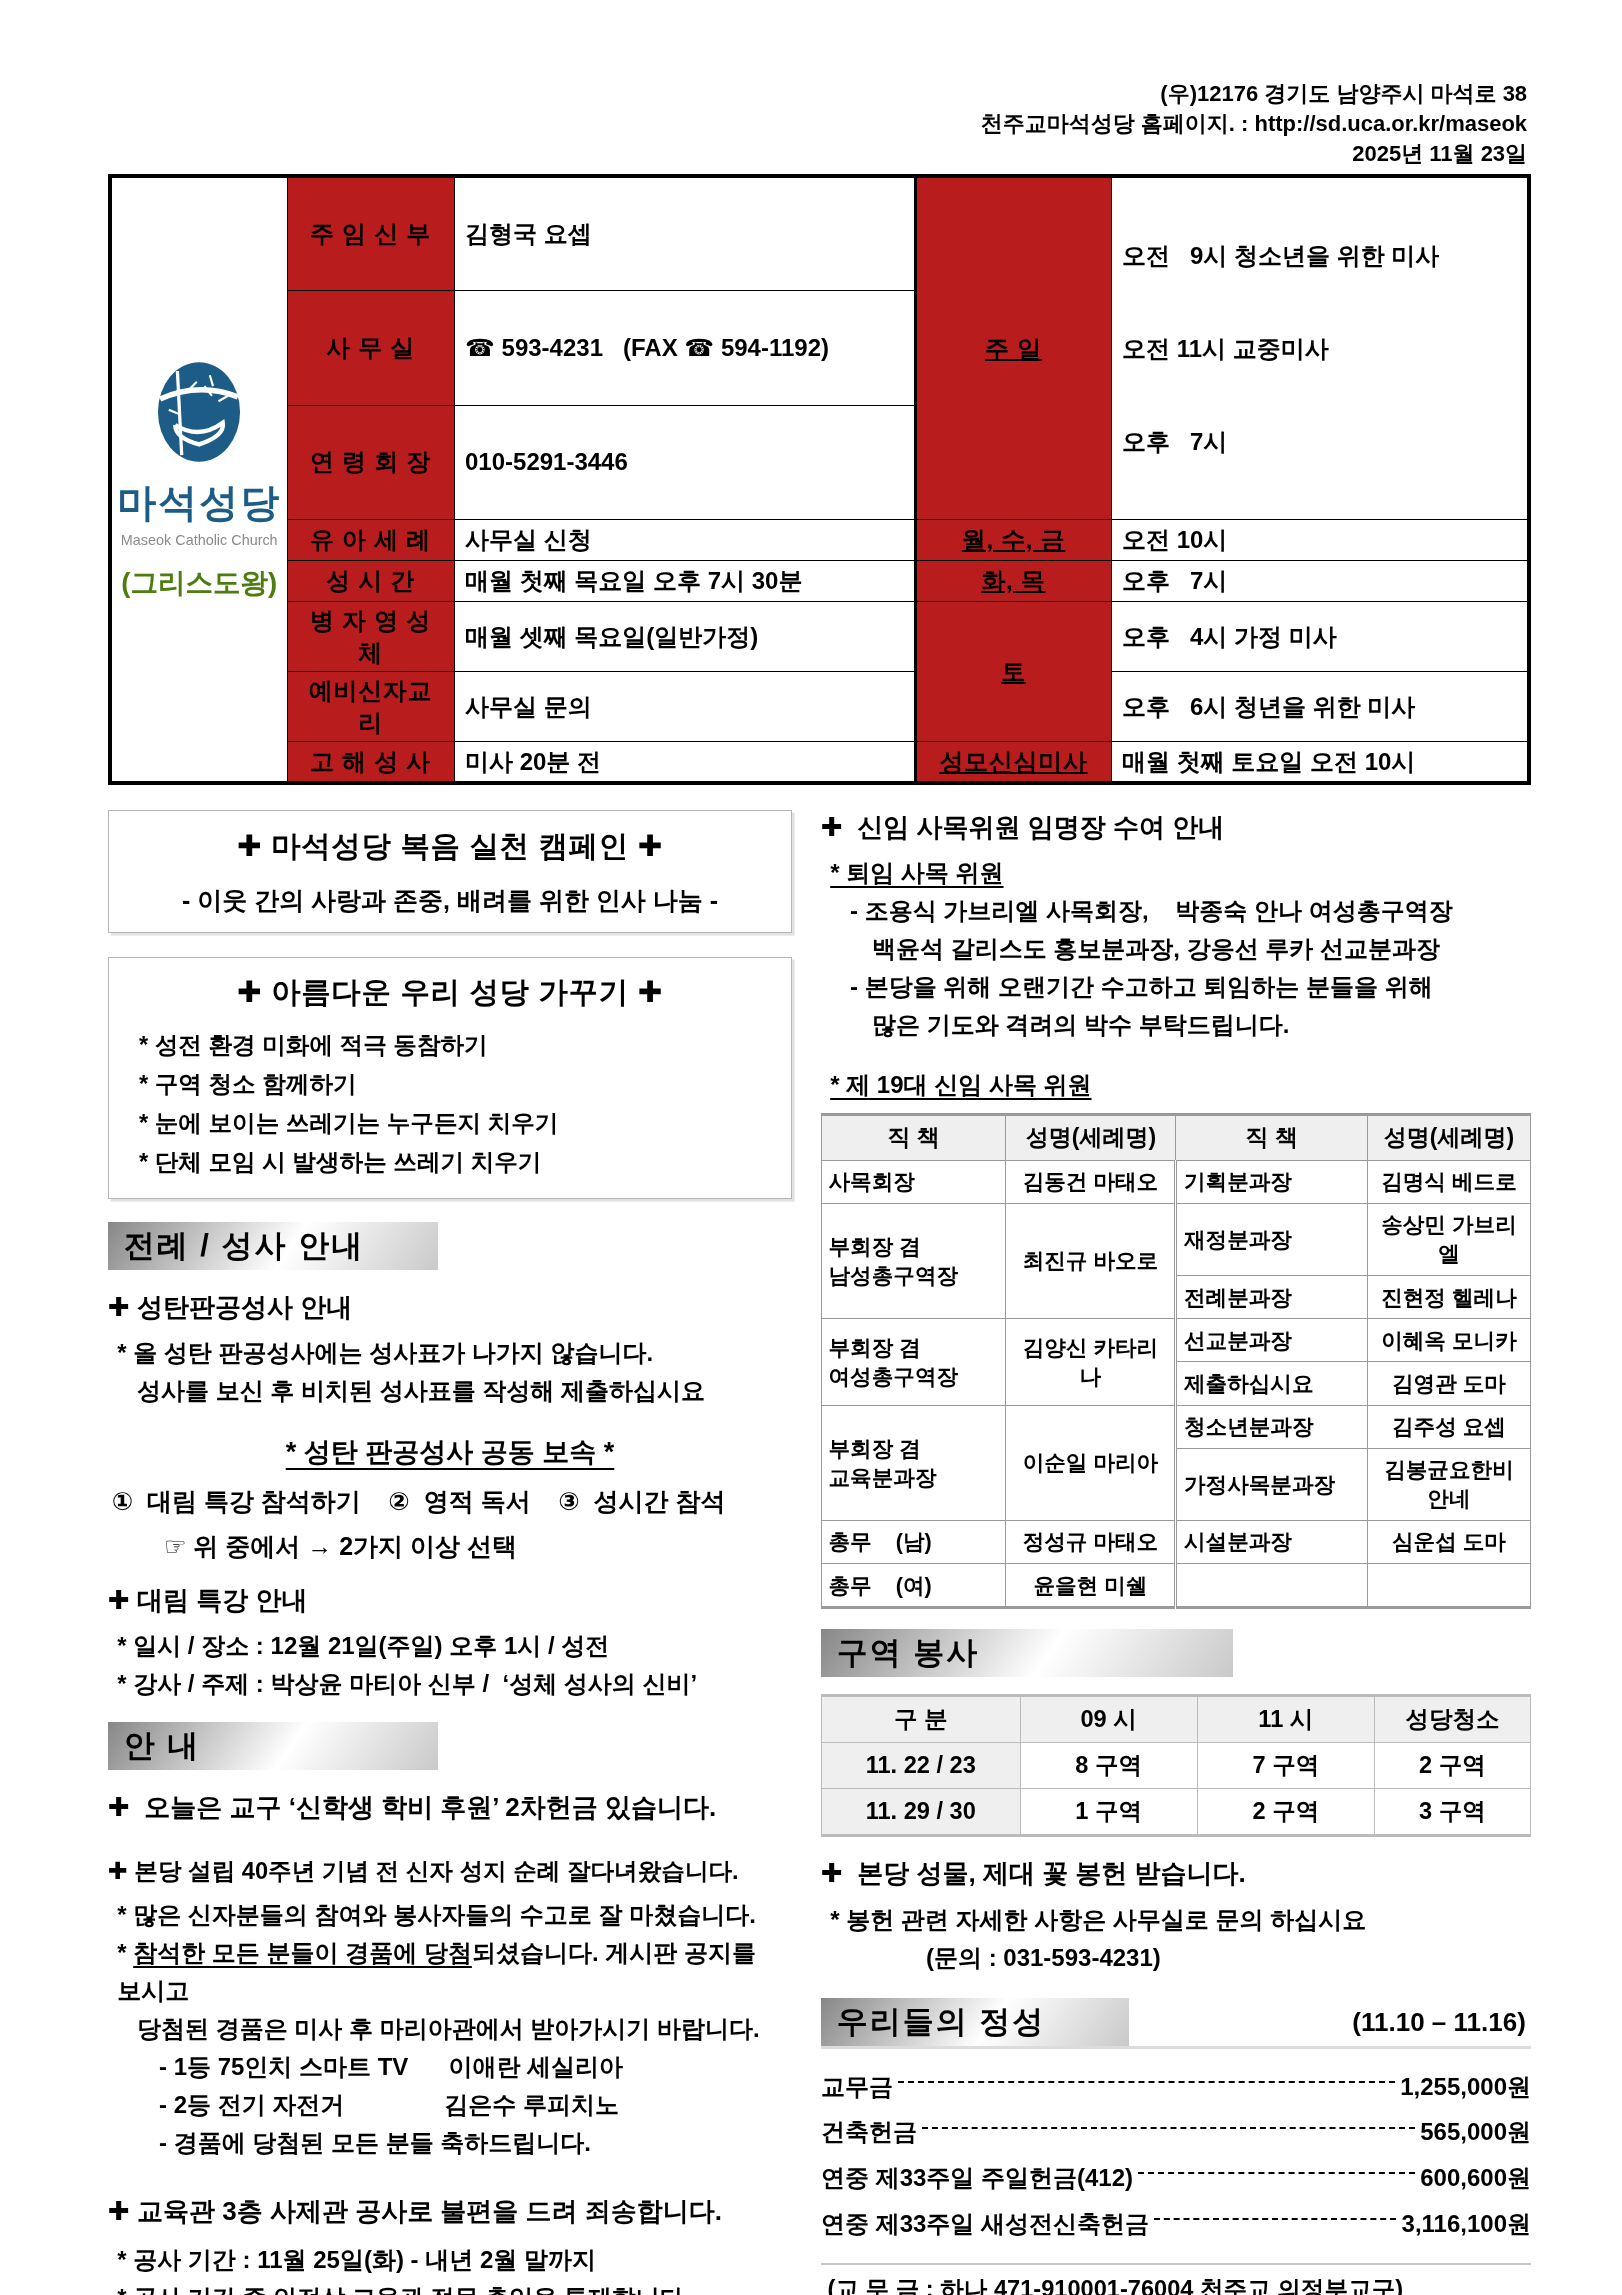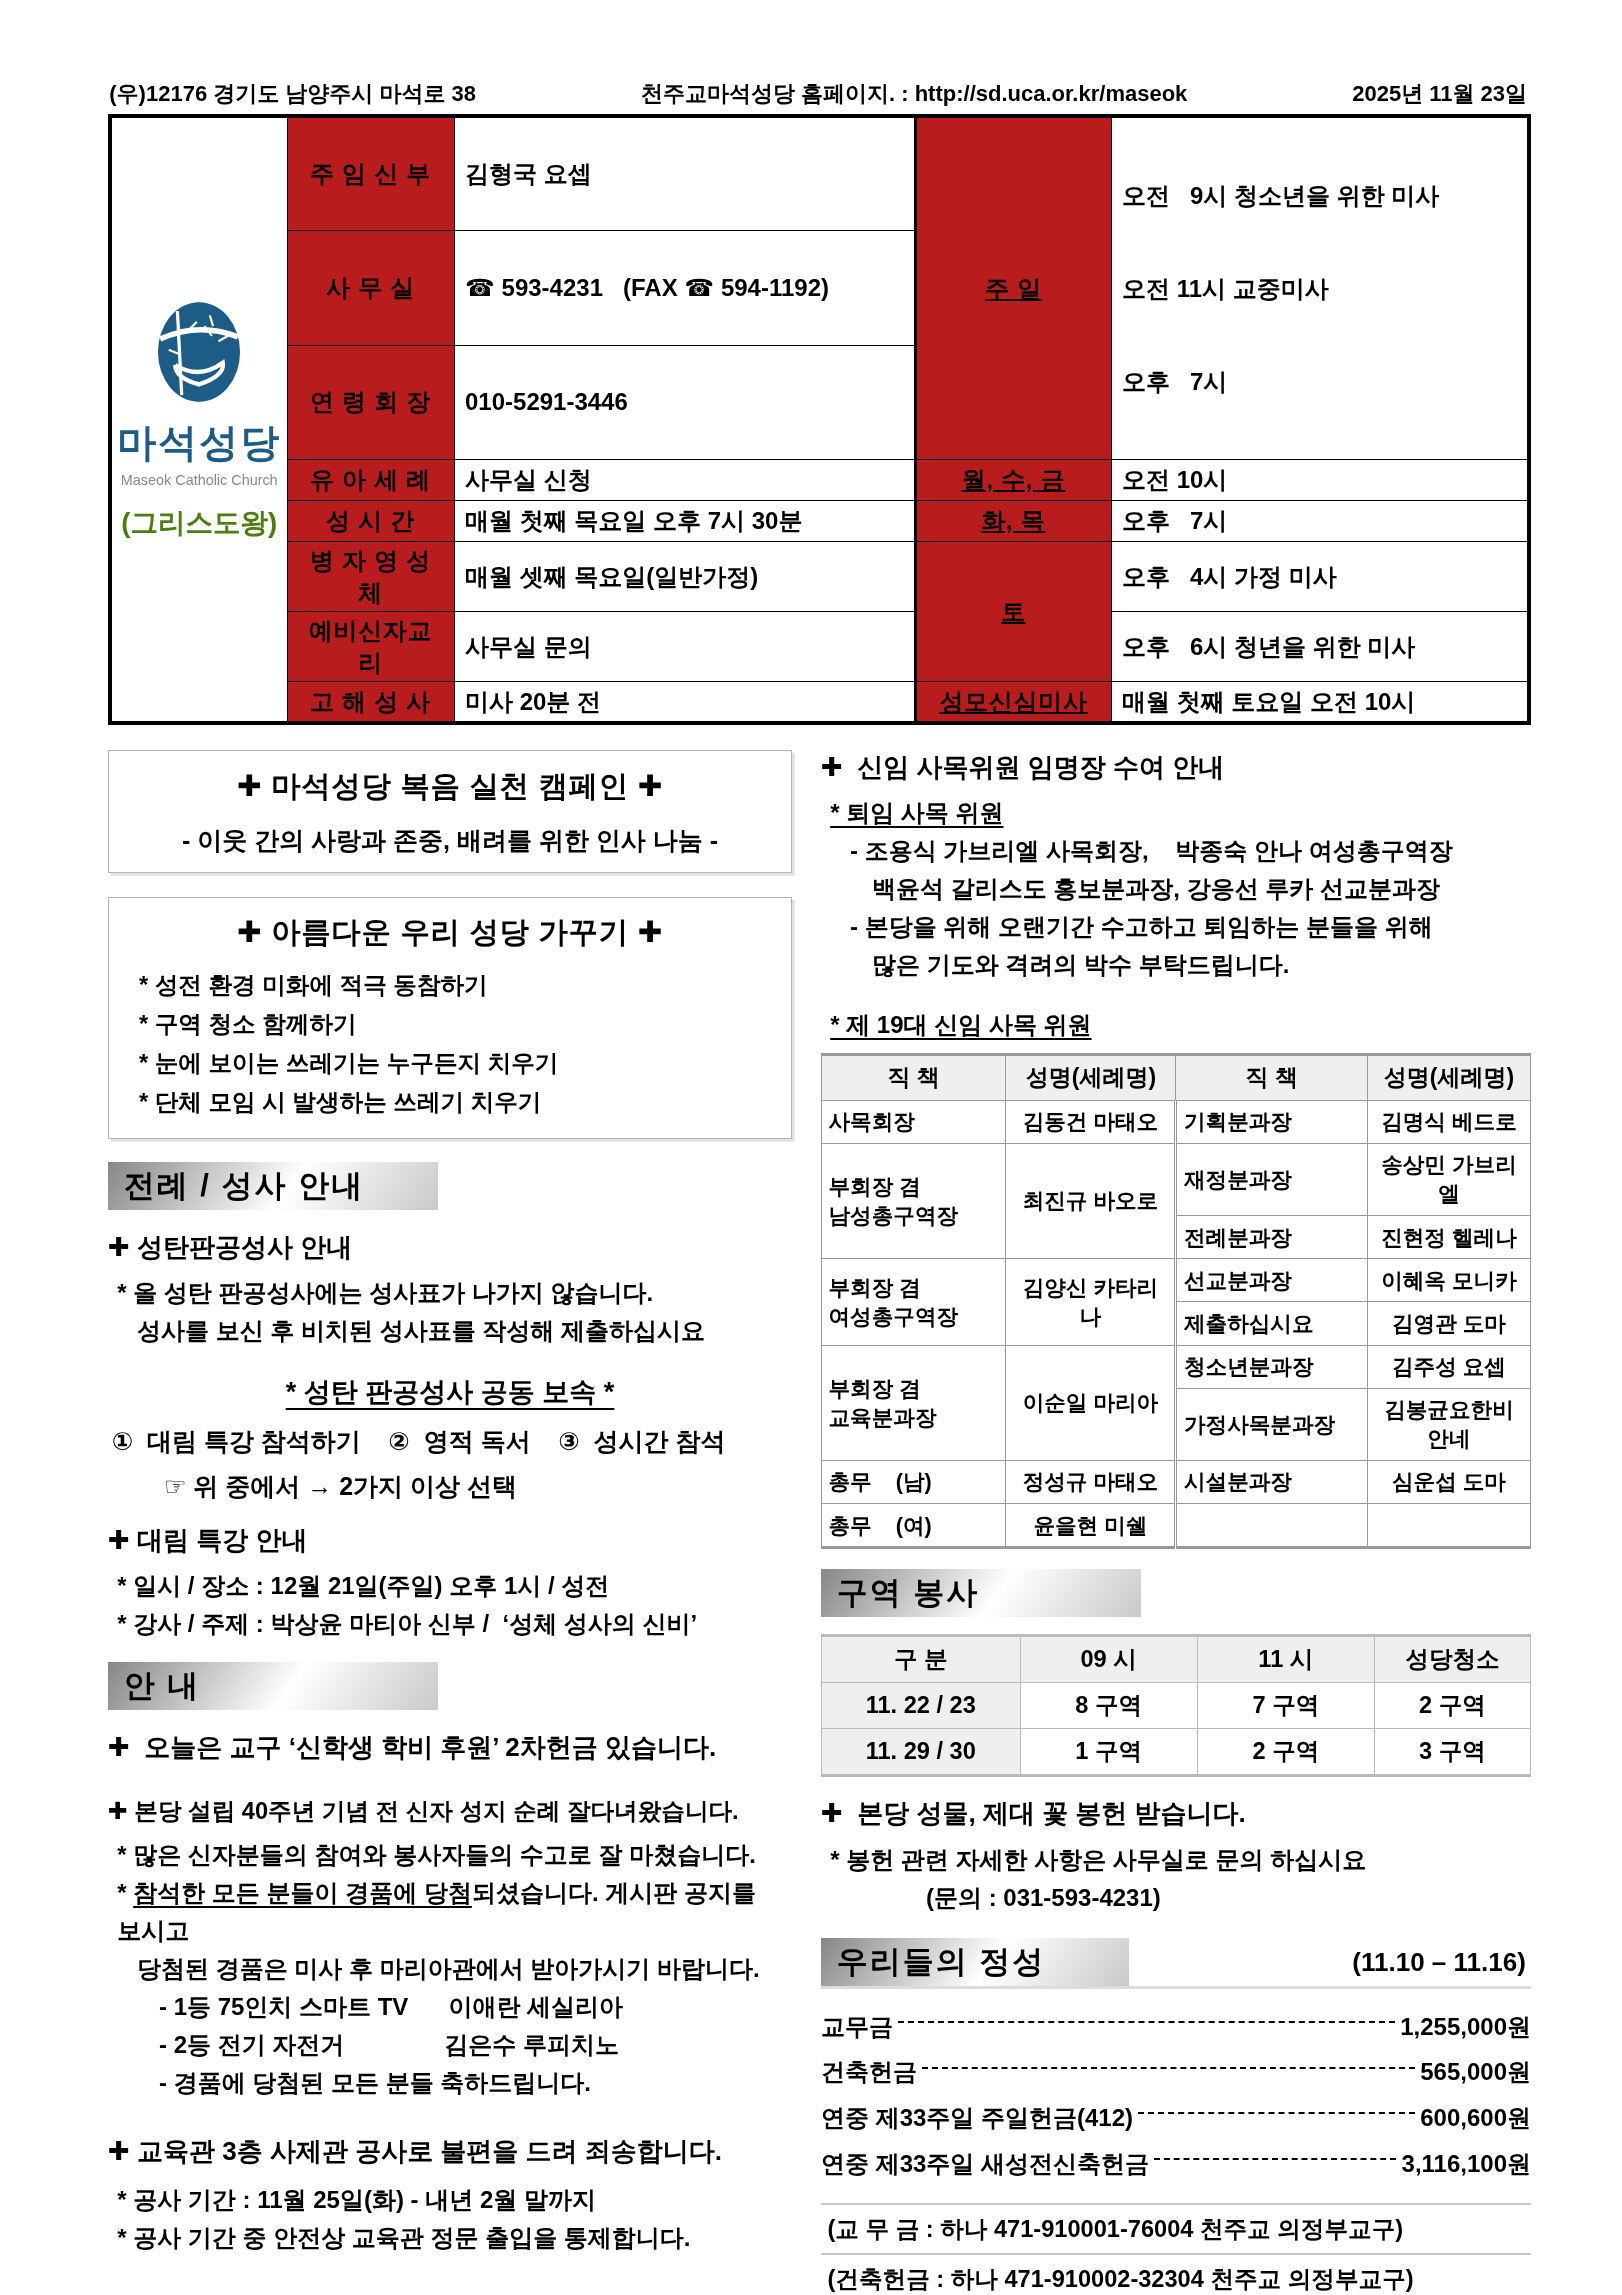--- a/index.html
+++ b/index.html
@@ -6,21 +6,21 @@
   html,body { margin:0; padding:0; background:#fff; }
   body {
     width:1623px; height:2295px;
     font-family:"Liberation Sans","DejaVu Sans",sans-serif;
     font-weight:700; color:#000;
   }
   .page { position:relative; width:1623px; height:2295px; padding:79px 92px 0 108px; overflow:hidden; }
 
   
   .topline { display:flex; justify-content:space-between; align-items:flex-end;
-    font-size:22px; font-weight:700; padding:0 3.9px 5.2px 1.3px; }
+    font-size:22px; font-weight:700; padding:0 3.9px 5.2px 1.3px;flex-direction:column; }
 
   
   table.info { width:100%; border-collapse:collapse; border:4.6px solid #000; font-size:24px; table-layout:fixed; }
   table.info td { border:1.3px solid #000; padding:2.6px 10.5px; height:41px; vertical-align:middle; }
   table.info td.lbl { background:#b91c1c; text-align:center; letter-spacing:0.7px; }
   table.info td.val { text-align:left; white-space:pre-wrap; }
   table.info td.logocell { background:#fff; text-align:center; vertical-align:middle; padding:6.5px 2.6px; }
   td.divL { border-left:3.9px solid #000 !important;text-decoration:underline; }
   .mass3 div { line-height:1.55; }
   .logo-title { font-size:39px; font-weight:800; letter-spacing:2px; margin-top:3.9px; }
@@ -281,21 +281,21 @@
         </tr>
         <tr>
           <td class="pos">총무    (여)</td>
           <td>윤을현 미쉘</td>
           <td class="pos dv"></td>
           <td></td>
         </tr>
       </tbody>
         </table>
 
-      <div class="bar" style="width:320px">구역 봉사</div>
+      <div class="bar" style="width:412px">구역 봉사</div>
 
       <table class="zone">
         <colgroup>
             <col style="width:28%">
             <col style="width:25%">
             <col style="width:25%">
             <col style="width:22%">
           </colgroup>
         <tbody>
             <tr class="h">

